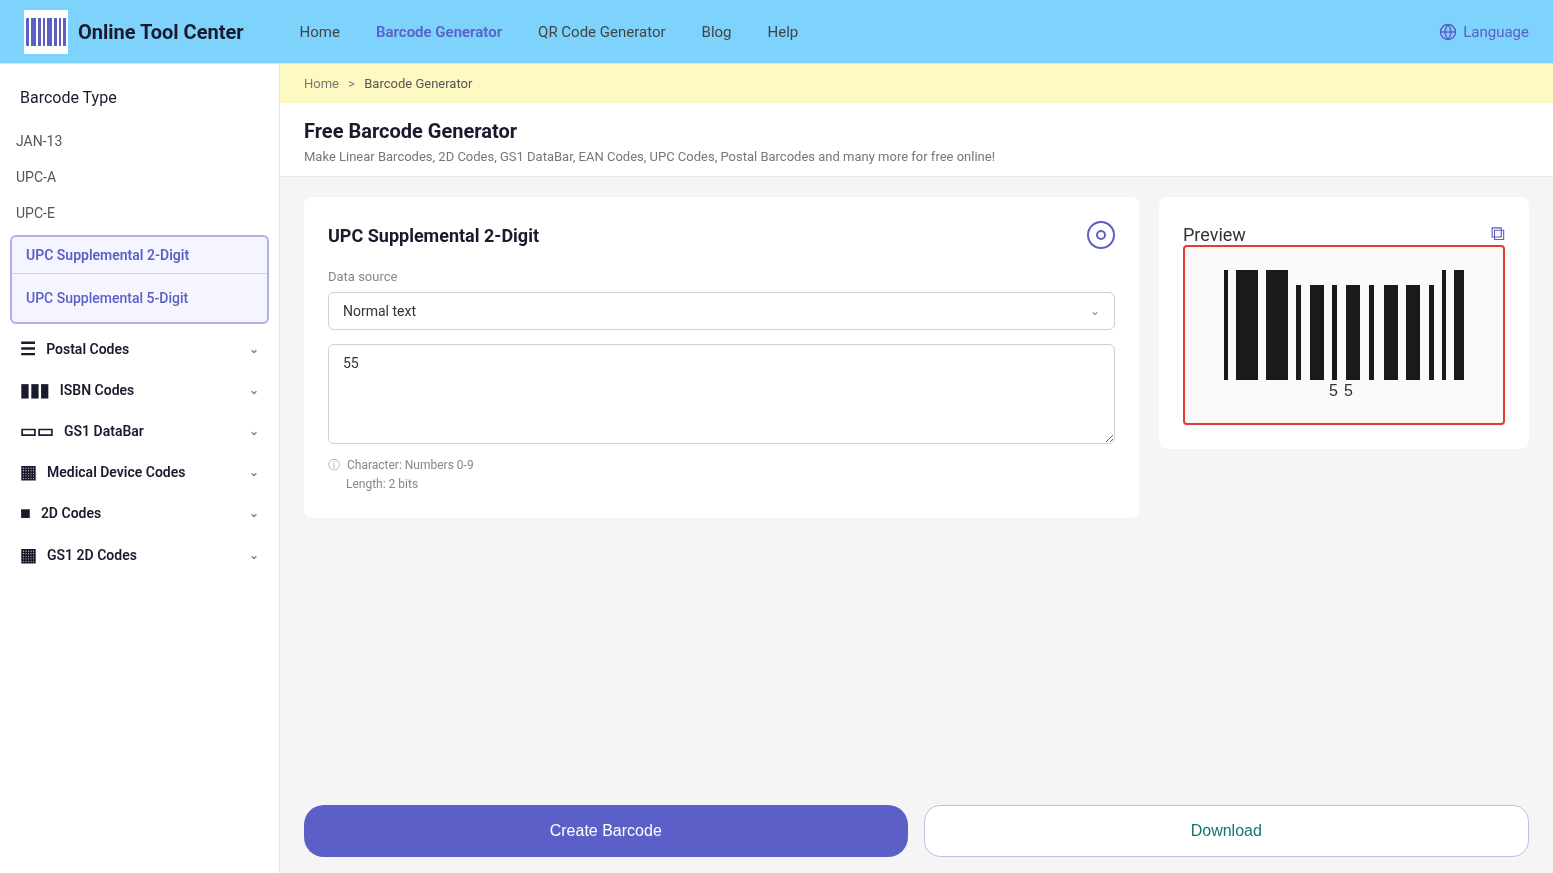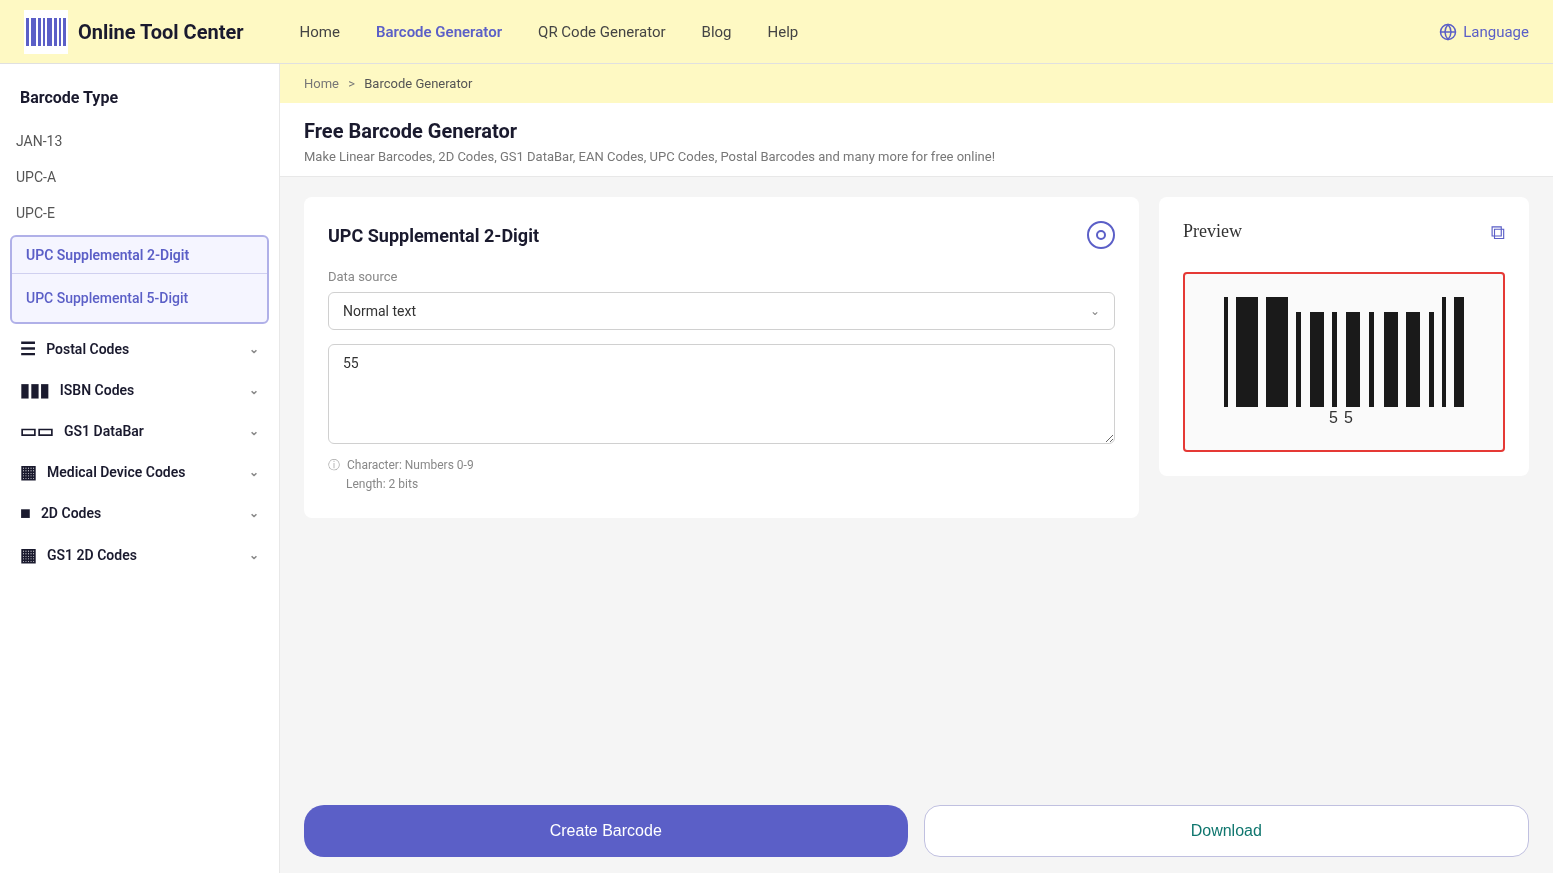--- a/index.html
+++ b/index.html
@@ -1,20 +1,20 @@
 <!DOCTYPE html>
 <html><head>
   <meta charset="utf-8">
   <style>
     * { box-sizing: border-box; margin: 0; padding: 0; }
     body { font-family: -apple-system, BlinkMacSystemFont, 'Segoe UI', Roboto, Arial, sans-serif; background: #f5f5f5; color: #333; }
 
     
     .header {
-      background: #fef9c3;
+      background: #7dd3fc;
       border-bottom: 1px solid #e0e0e0;
       display: flex;
       align-items: center;
       padding: 0 24px;
       height: 64px;
       gap: 32px;
     }
     .logo-area {
       display: flex;
       align-items: center;
@@ -59,21 +59,21 @@
     
     .sidebar {
       width: 280px;
       background: #fff;
       border-right: 1px solid #e8e8e8;
       padding: 24px 0;
       flex-shrink: 0;
     }
     .sidebar-title {
       font-size: 16px;
-      font-weight: 700;
+      font-weight: 400;
       color: #1a1a2e;
       padding: 0 20px 16px 20px;
     }
     .sidebar-item {
       padding: 10px 16px;
       font-size: 14px;
       color: #555;
       cursor: pointer;
       display: flex;
       align-items: center;
@@ -216,24 +216,23 @@
       color: #0f766e;
       border: 1.5px solid #c0c0e0;
       border-radius: 16px;
       padding: 16px 32px;
       font-size: 16px;
       cursor: pointer;
       flex: 1;
     }
     .preview-header {
       display: flex;
-      align-items: flex-start;
+      align-items: flex-end;
       justify-content: space-between;
-      margin-bottom: 28px;
-      font-family: Liberation Serif, serif;
+      margin-bottom: 0;
     }
     .preview-title {
       font-size: 18px;
       color: #333;
     }
     .copy-icon {
       color: #5b5fc7;
       font-size: 20px;
       cursor: pointer;
     }

